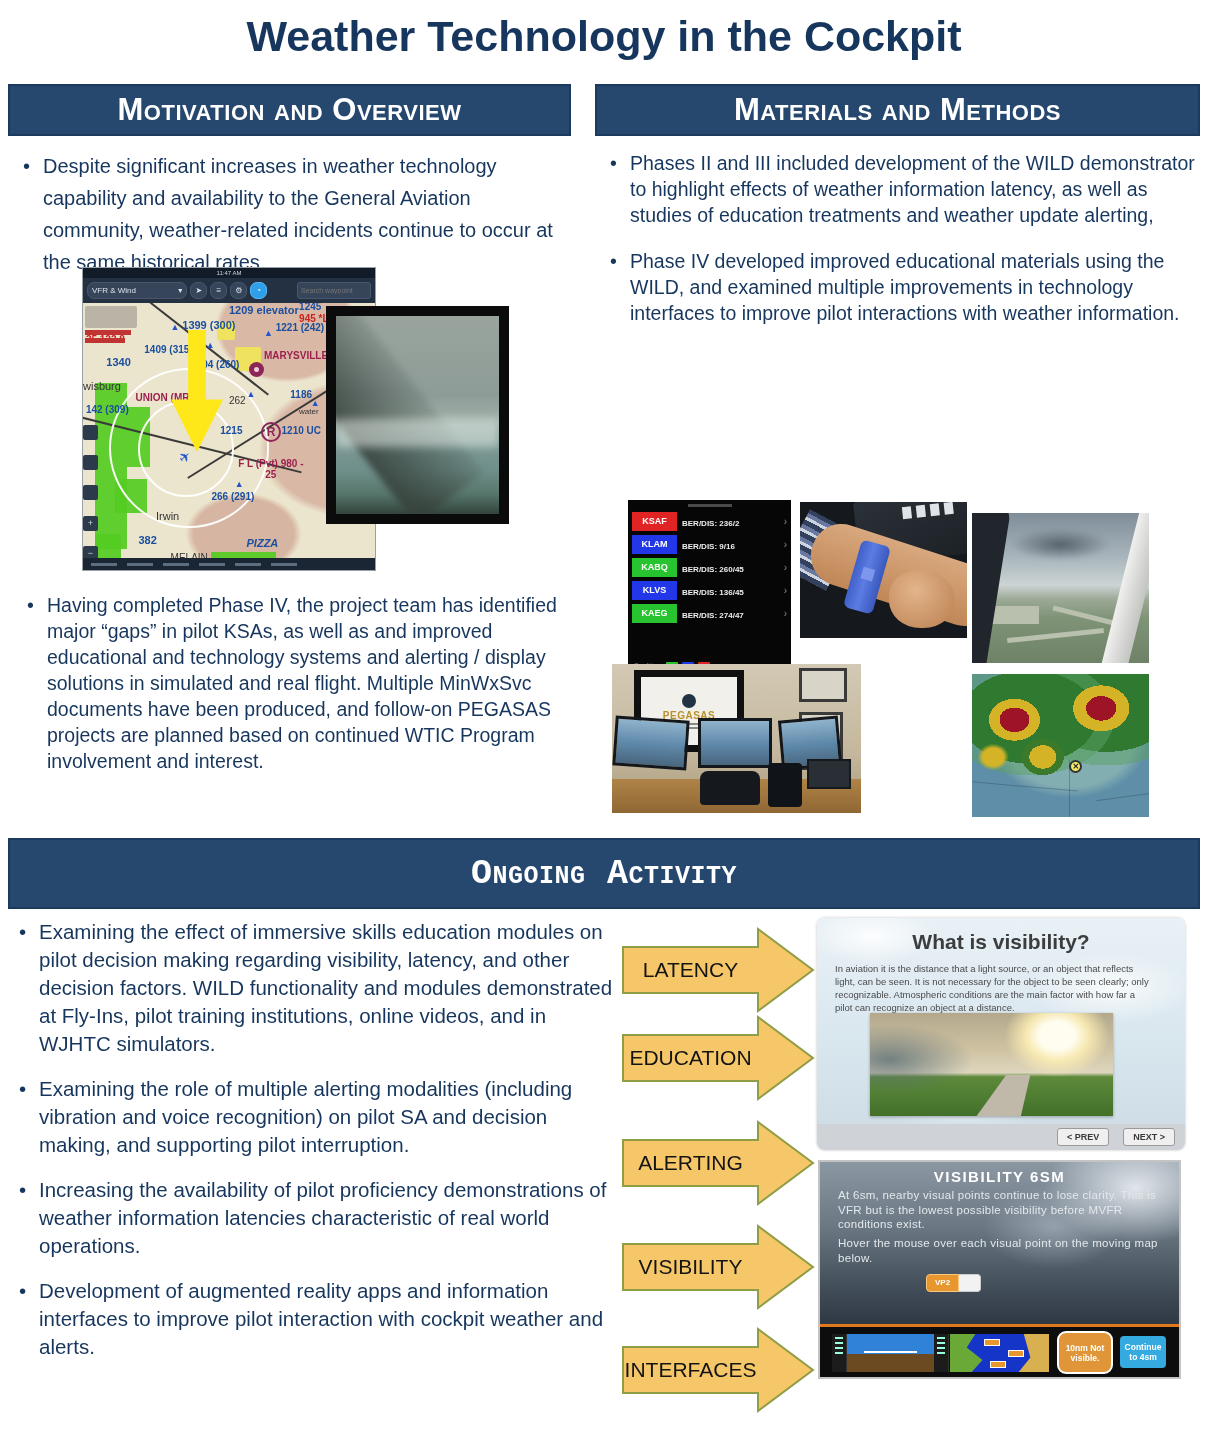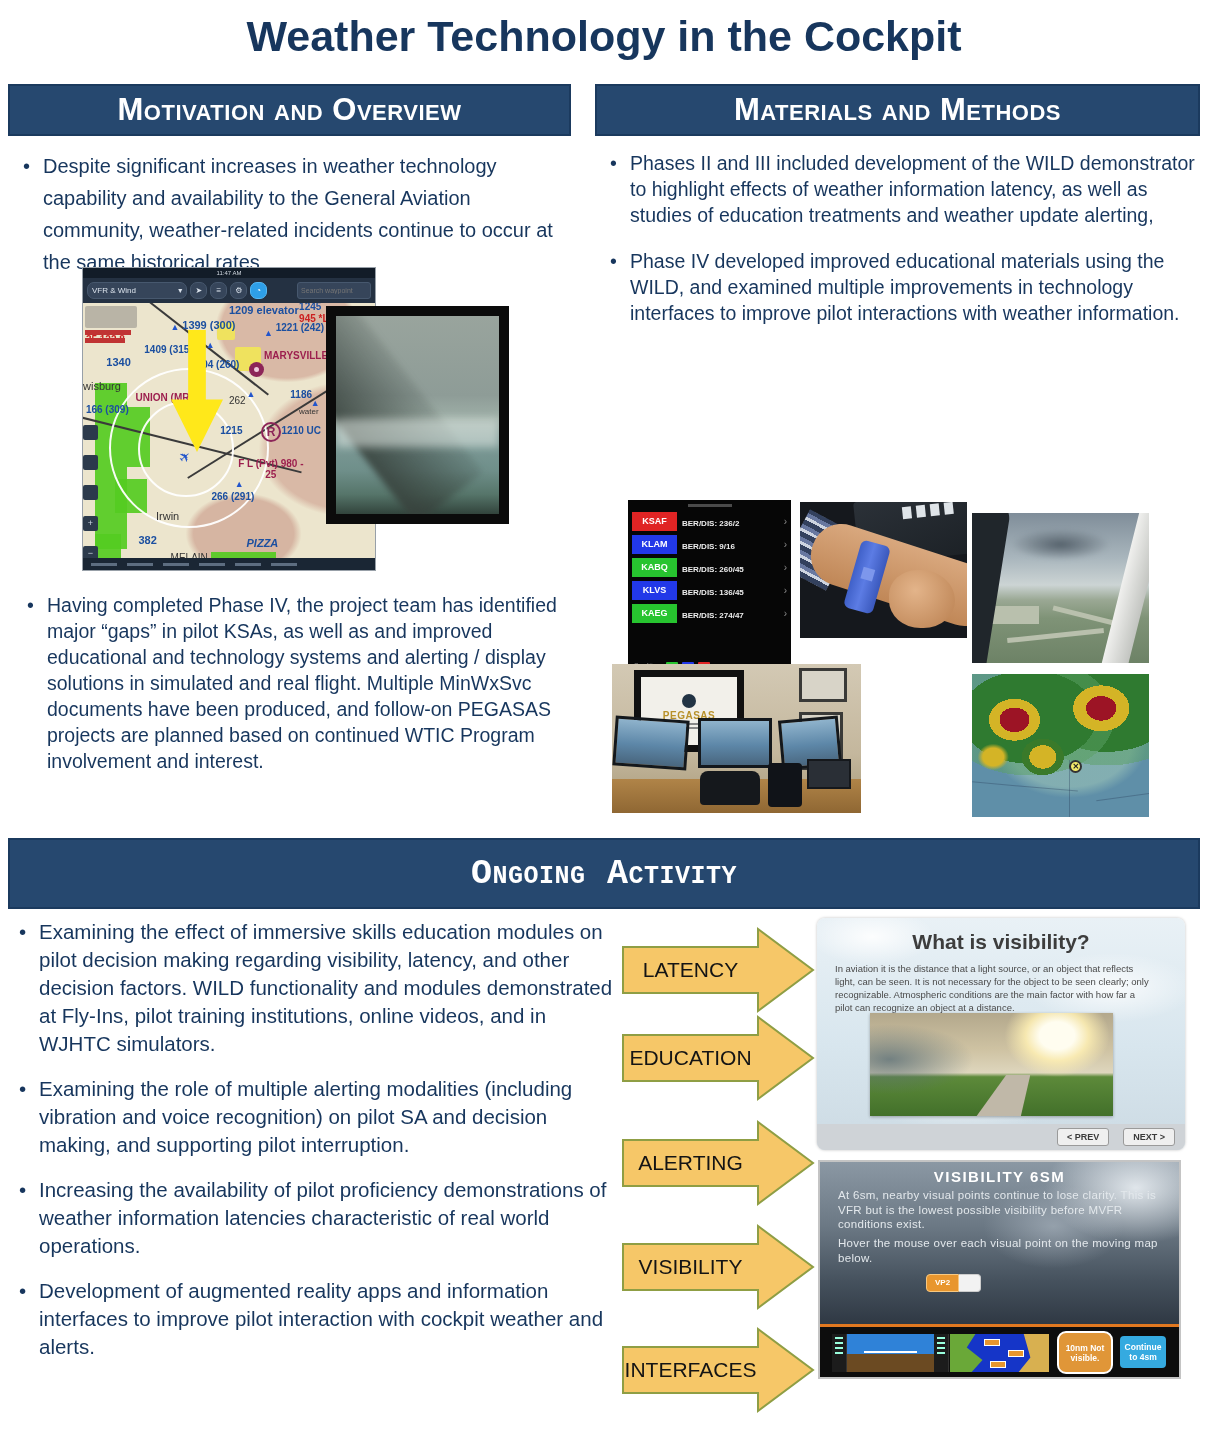--- a/index.html
+++ b/index.html
@@ -245,21 +245,21 @@
     <span class="maplbl c-maroon" style="left:62%;top:27%">MARYSVILLE</span>
     <span class="maplbl c-red" style="left:1%;top:22%">35 122.8</span>
     <span class="maplbl c-blue" style="left:21%;top:25%">1409 (315)</span>
     <span class="maplbl c-blue" style="left:8%;top:29%;font-size:11px">1340</span>
     <span class="maplbl c-blk" style="left:0%;top:37%;font-size:11px">wisburg</span>
     <span class="maplbl c-maroon" style="left:18%;top:41%">UNION (MRT)</span>
     <span class="maplbl c-blue" style="left:37%;top:30%">1304 (260)</span>
     <span class="maplbl c-blk" style="left:50%;top:42%">262</span>
     <span class="maplbl c-blue" style="left:71%;top:40%">1186</span>
     <span class="maplbl c-blk" style="left:74%;top:46%;font-size:8px">water</span>
-    <span class="maplbl c-blue" style="left:1%;top:45%">166 (309)</span>
+    <span class="maplbl c-blue" style="left:1%;top:45%">142 (309)</span>
     <span class="maplbl c-blue" style="left:47%;top:52%">1215</span>
     <span class="maplbl c-ring" style="left:61%;top:51%">R</span>
     <span class="maplbl c-blue" style="left:68%;top:52%">1210 UC</span>
     <span class="maplbl c-maroon" style="left:52%;top:63%;white-space:normal;width:72px;text-align:center">F L (Pvt) 980 - 25</span>
     <span class="maplbl c-blue" style="left:44%;top:74%">266 (291)</span>
     <span class="maplbl c-blk" style="left:25%;top:80%;font-size:11px">Irwin</span>
     <span class="maplbl c-blue" style="left:19%;top:88%;font-size:11px">382</span>
     <span class="maplbl c-blk" style="left:30%;top:94%;font-size:10px">MELAIN</span>
     <span class="maplbl c-blue c-it" style="left:56%;top:89%;font-size:11px">PIZZA</span>
 

